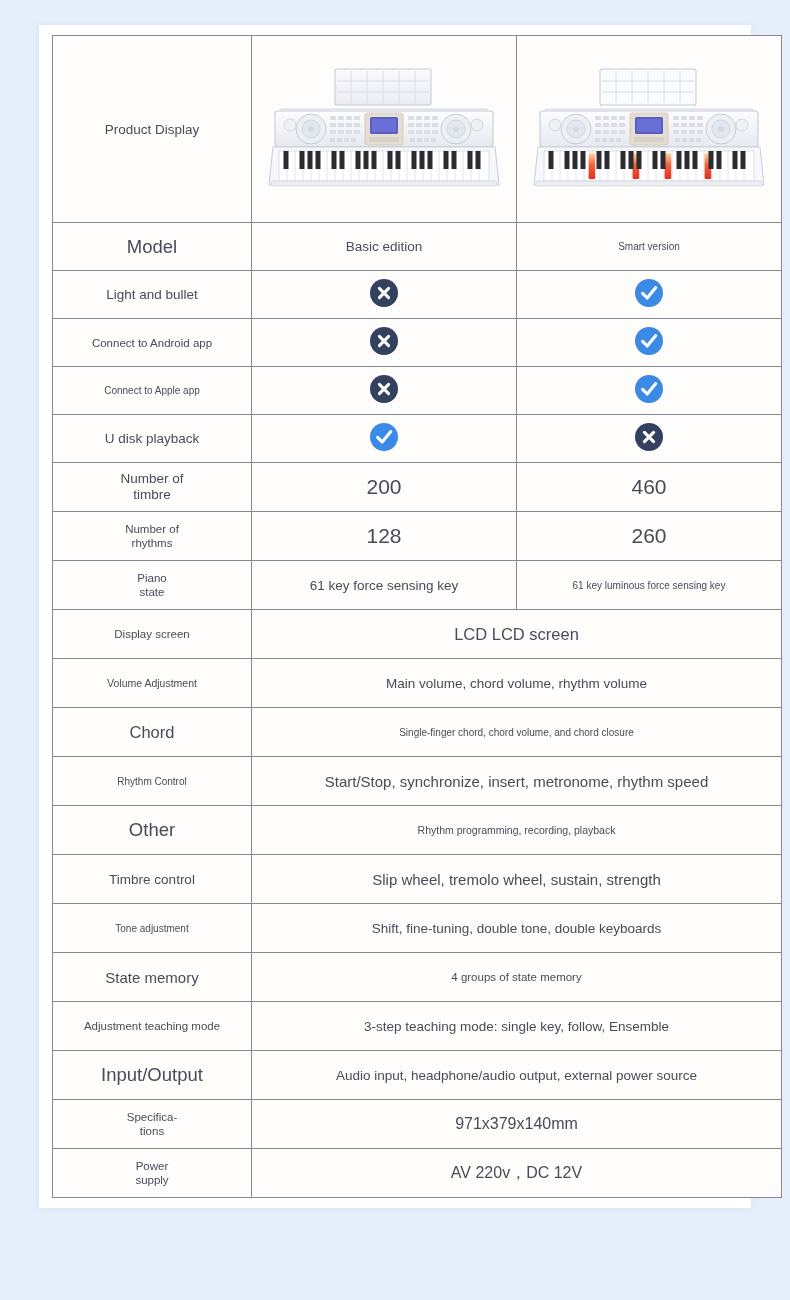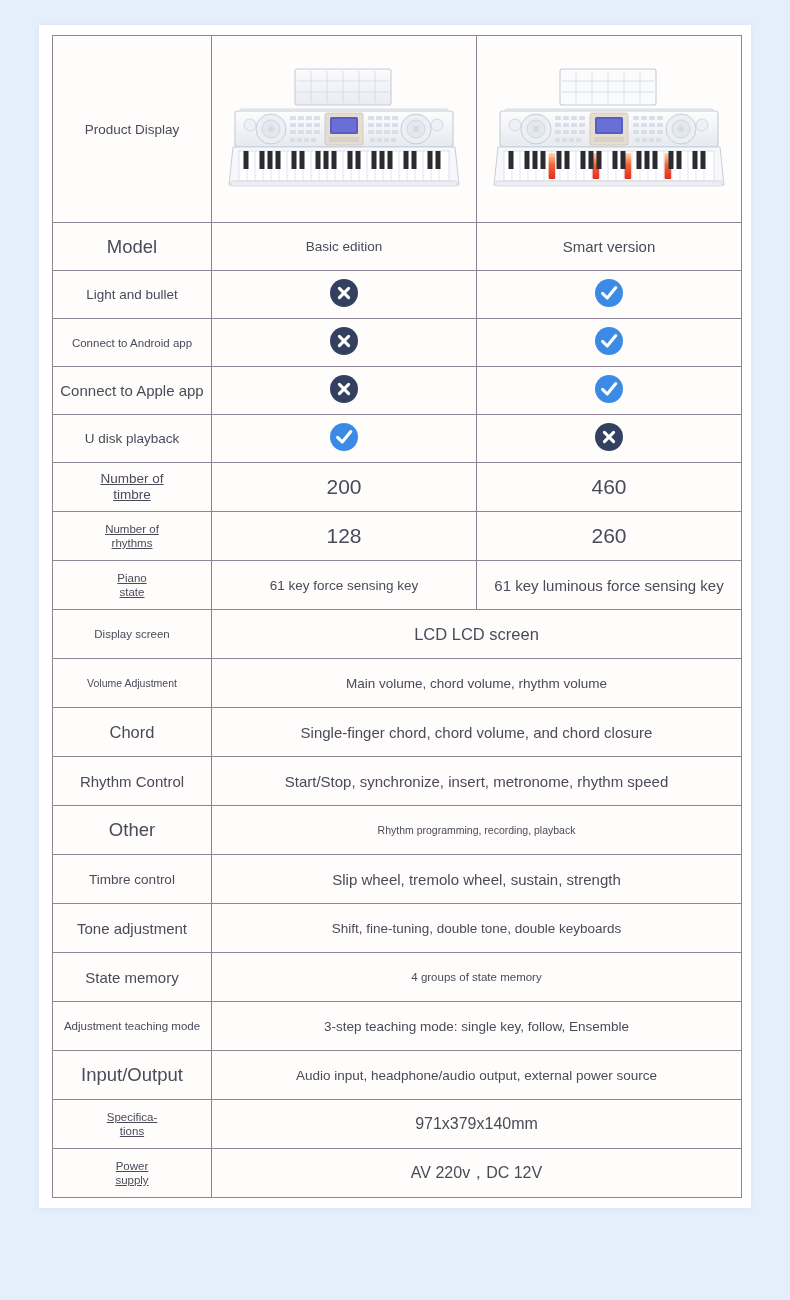--- a/index.html
+++ b/index.html
@@ -31,47 +31,47 @@
   #spec-table {
     position: absolute;
     left: 52px;
     top: 35px;
     width: 686px;
     border-collapse: collapse;
     table-layout: fixed;
   }
   #spec-table td {
     border: 1px solid #8d8494;
-    padding: 0 0;
+    padding: 0 20px;
     vertical-align: middle;
     text-align: center;
     color: #4a4a5a;
     background: #fffdfb;
   }
   td.label {
     width: 158px;
     background: #fdf3fa;
     color: #53505e;
   }
   td.label.pale { color: #b9aeb8; }
   td.val { color: #55535f; }
   td.val.pale { color: #b6b2bd; }
 
   
   .t10 { font-size: 10.5px; }
   .t11 { font-size: 11.5px; }
-  .t12 { font-size: 15px; }
+  .t12 { font-size: 10px; }
   .t13 { font-size: 13.5px; }
   .t15 { font-size: 15px; }
   .t16 { font-size: 16.5px; }
   .t18 { font-size: 18.5px; }
   .t21 { font-size: 21px; }
   .t23 { font-size: 16px; }
 
-  .two-line { line-height: 1.22; text-decoration: underline; }
+  .two-line { line-height: 1.22; }
 
   
   .icon-wrap {
     display: inline-block;
     line-height: 0;
   }
   .badge {
     display: inline-block;
     width: 28px;
     height: 28px;

